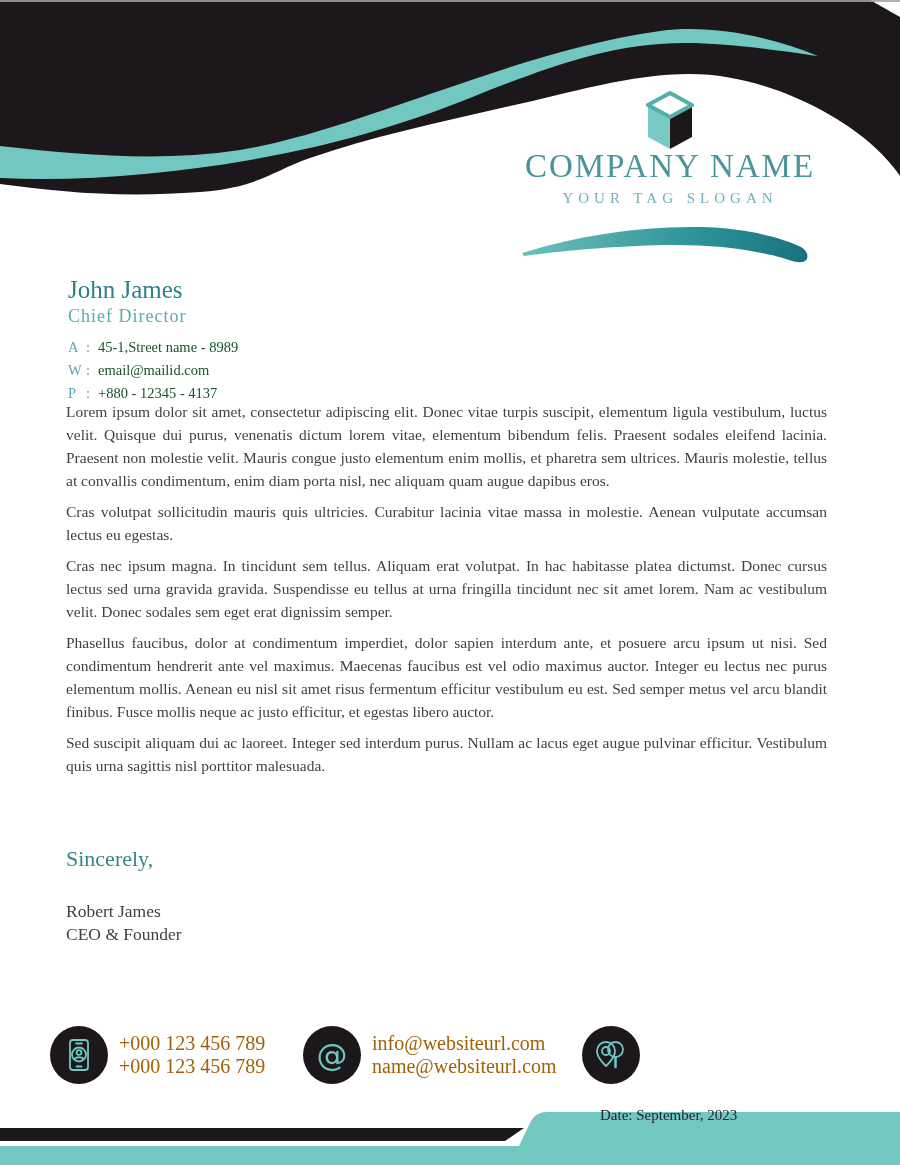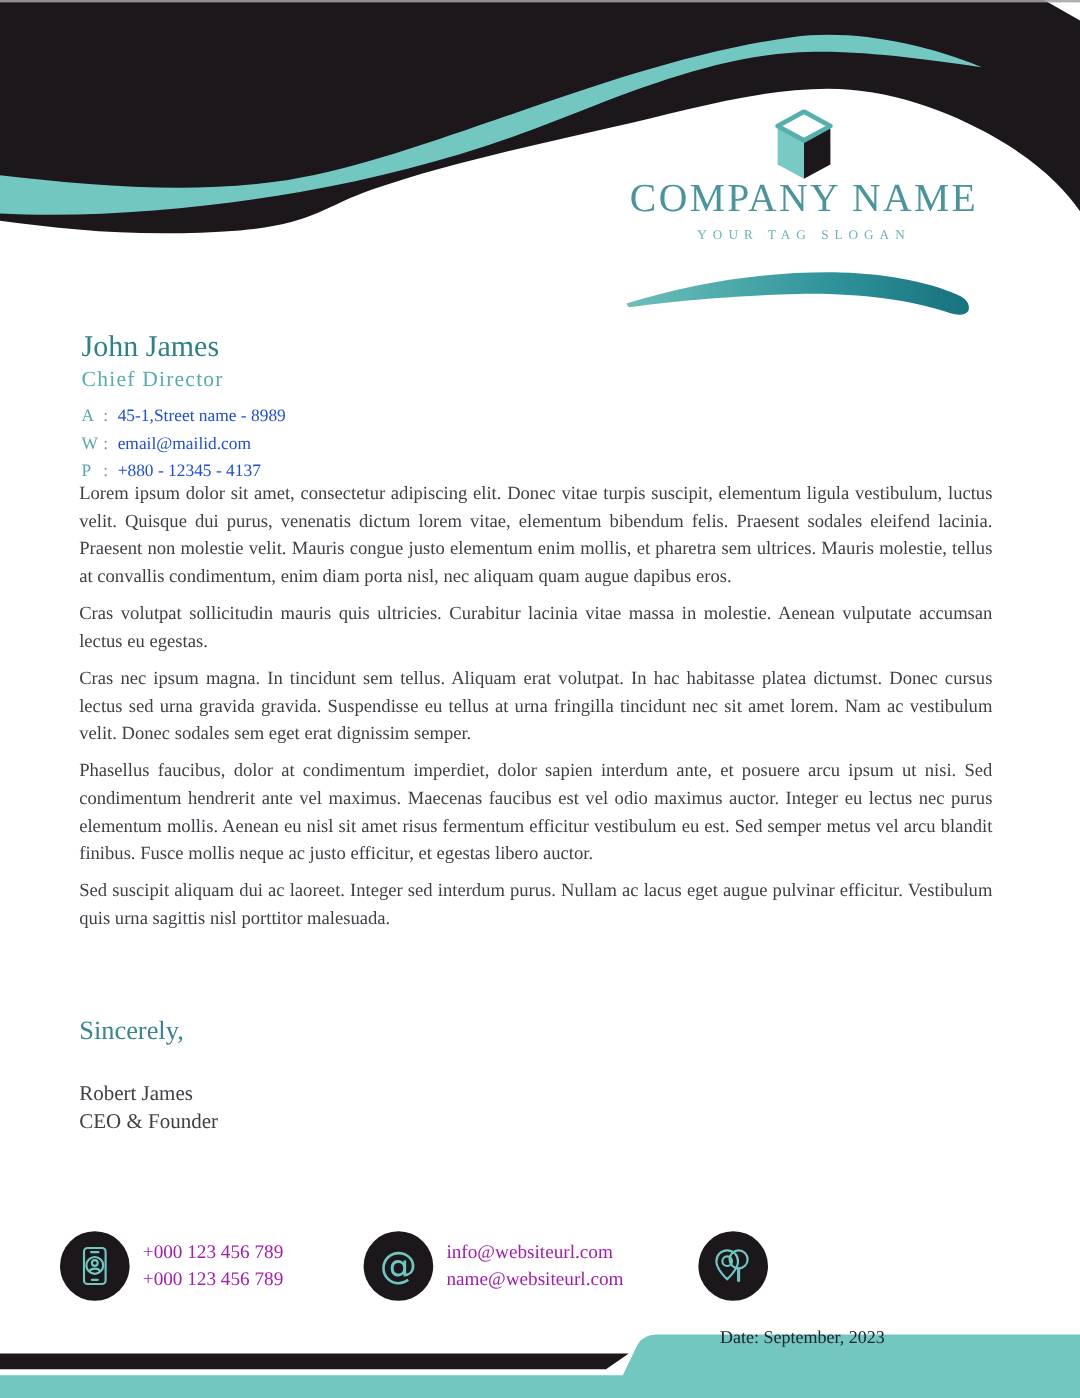--- a/index.html
+++ b/index.html
@@ -11,52 +11,52 @@
   svg{display:block;}
   
   .header-svg{position:absolute;top:0;left:0;}
   .cube-wrap{position:absolute;left:646px;top:91px;width:48px;height:60px;}
   .company-name{
     position:absolute;left:470px;top:148px;width:400px;text-align:center;
     font-size:33px;letter-spacing:2px;color:#4a949b;font-weight:400;white-space:nowrap;
   }
   .tag-slogan{
     position:absolute;left:470px;top:190px;width:400px;text-align:center;
-    font-size:11px;letter-spacing:5px;color:#6db2b6;white-space:nowrap;
+    font-size:15px;letter-spacing:5px;color:#6db2b6;white-space:nowrap;
   }
   .arc-wrap{position:absolute;left:505px;top:215px;}
   
   .recipient{position:absolute;left:68px;top:276px;}
   .recipient-name{font-size:25px;color:#2e8089;line-height:27px;}
   .recipient-title{font-size:18px;color:#57acb1;letter-spacing:1px;line-height:24px;margin-top:1px;}
   .contact-rows{margin-top:8px;}
   .contact-row{font-size:14.5px;line-height:23px;white-space:nowrap;}
   .contact-row .clabel{color:#58a7ad;display:inline-block;min-width:14px;}
   .contact-row .colon{color:#8a8a90;padding:0 8px 0 4px;}
-  .contact-row .cvalue{color:#1d4ed8;}
+  .contact-row .cvalue{color:#14532d;}
   
   .letter-body{position:absolute;left:66px;top:400px;width:761px;}
   .letter-body p{
     margin:0 0 8px 0;text-align:justify;
     font-size:15.5px;line-height:23px;color:#403f46;
   }
   
   .closing{position:absolute;left:66px;top:846px;}
   .salutation{font-size:22px;color:#37858d;}
   .signer-name{font-size:17.5px;color:#403f46;margin-top:28px;line-height:23px;}
   .signer-title{font-size:17.5px;color:#403f46;line-height:23px;}
   
   .contact-item{position:absolute;top:1026px;display:flex;align-items:flex-start;}
   .ci-1{left:50px;} .ci-2{left:303px;} .ci-3{left:582px;}
   .icon-circle{
     width:58px;height:58px;border-radius:50%;background:#1b171b;flex:0 0 auto;
     display:flex;align-items:center;justify-content:center;
   }
   .ci-text{margin-left:11px;padding-top:6px;}
-  .ci-line{font-size:16px;line-height:23px;color:#a21caf;white-space:nowrap;}
+  .ci-line{font-size:20px;line-height:23px;color:#a16207;white-space:nowrap;}
   .at-glyph{font-family:"DejaVu Sans",sans-serif;font-size:31px;color:#6fc7c1;line-height:1;}
   
   .bottom-svg{position:absolute;left:0;top:1105px;}
   .date-label{
     position:absolute;left:600px;top:1107px;width:240px;text-align:left;
     font-size:15px;color:#20242b;
   }
 </style>
 </head>
 <body>

